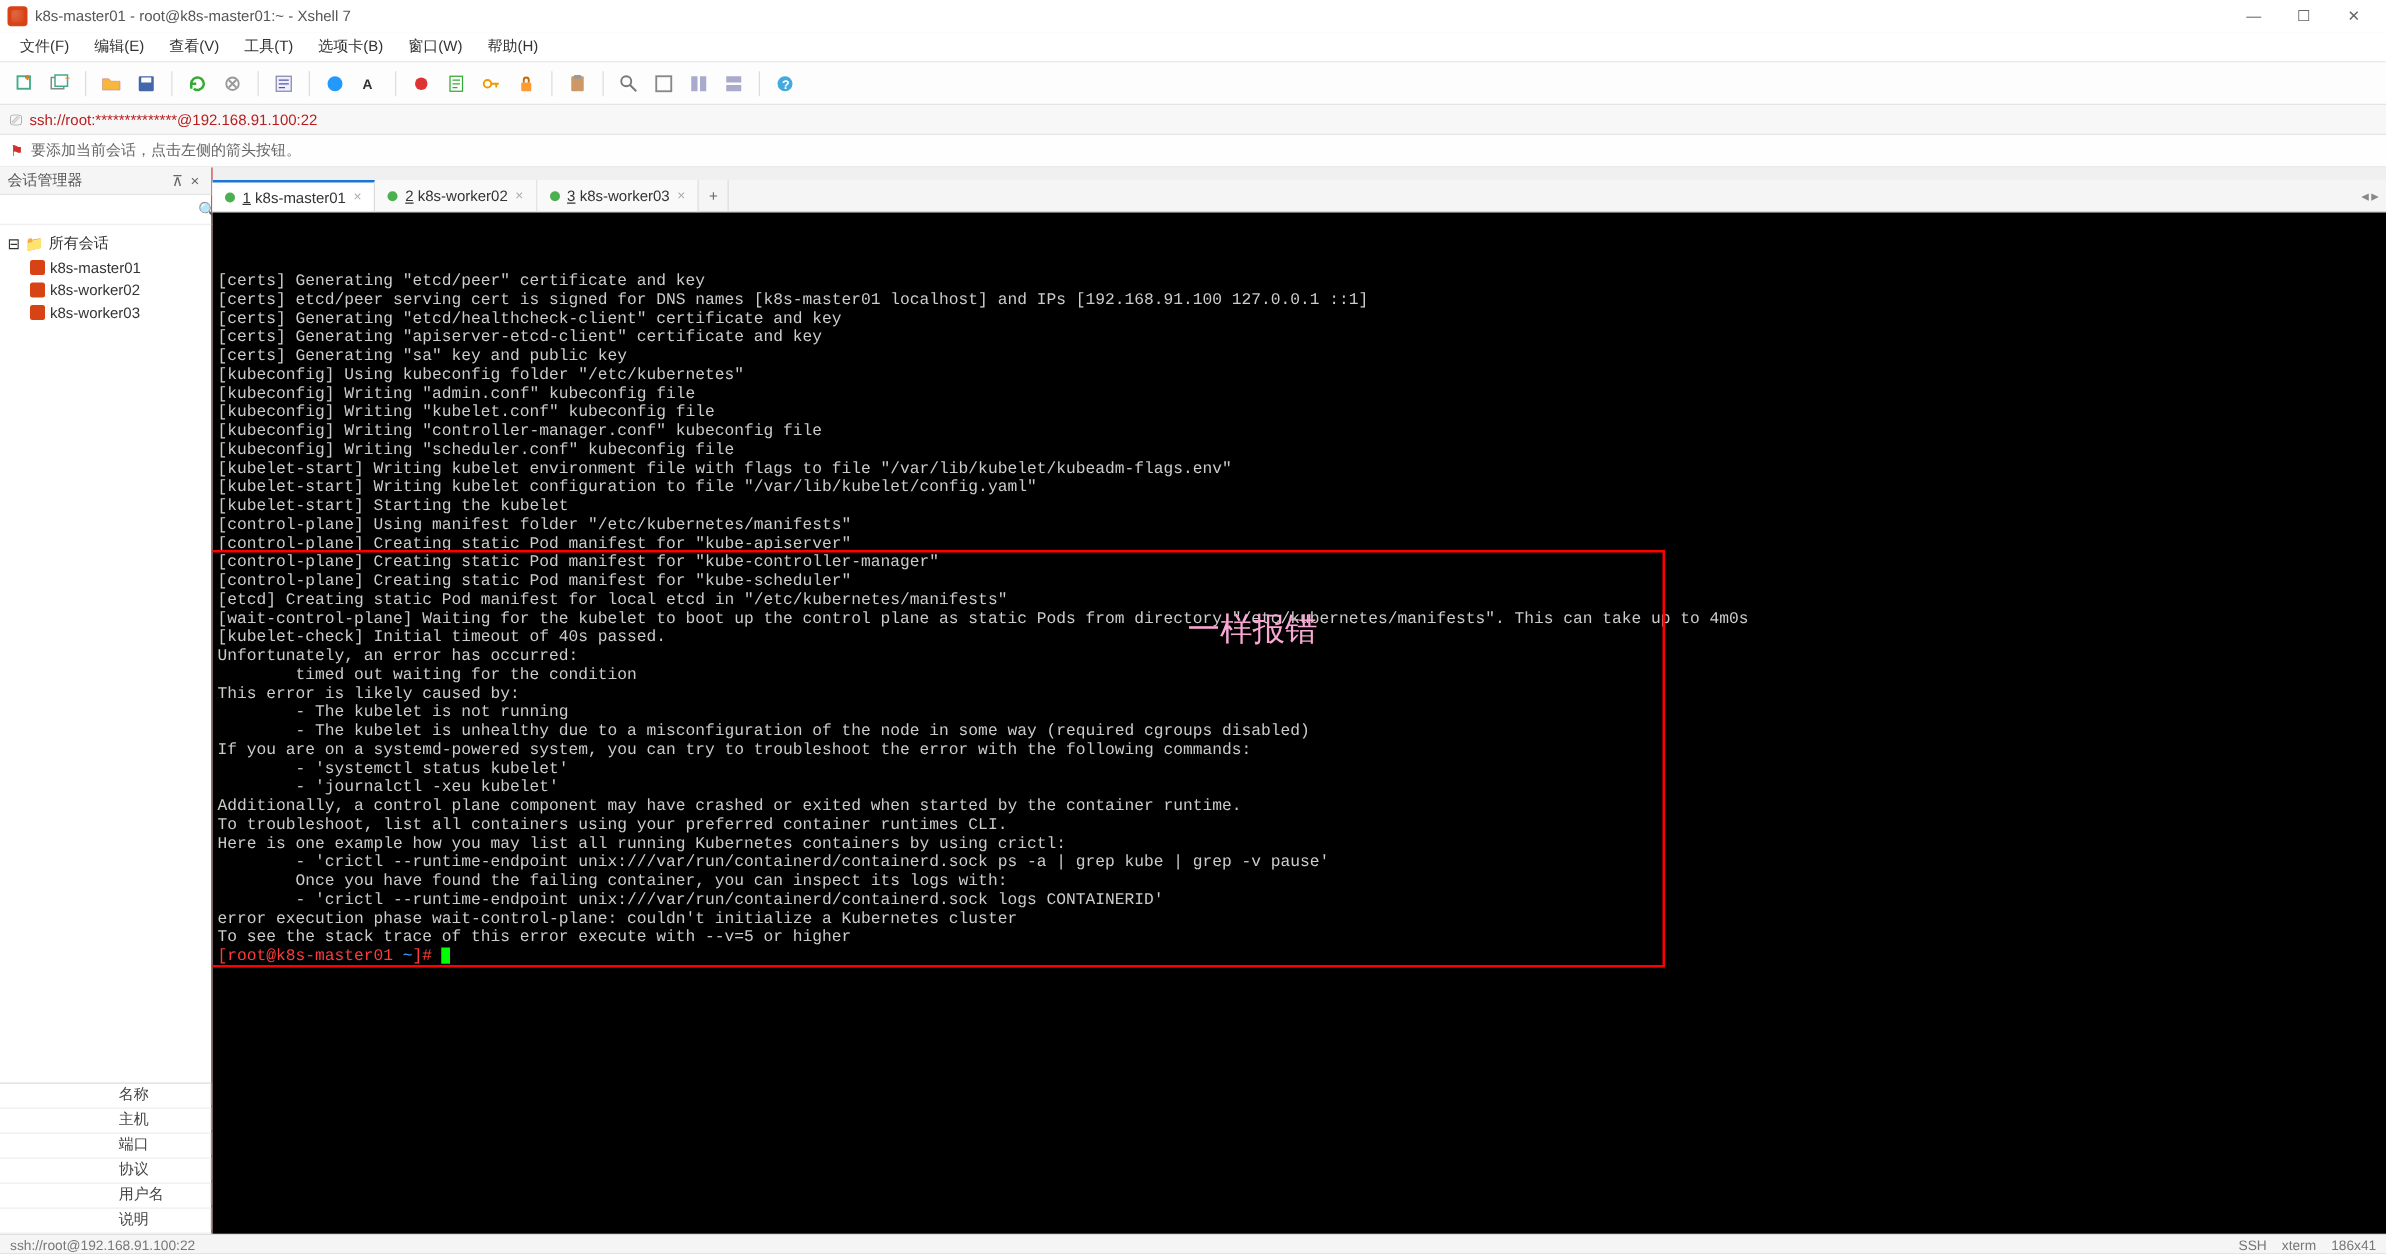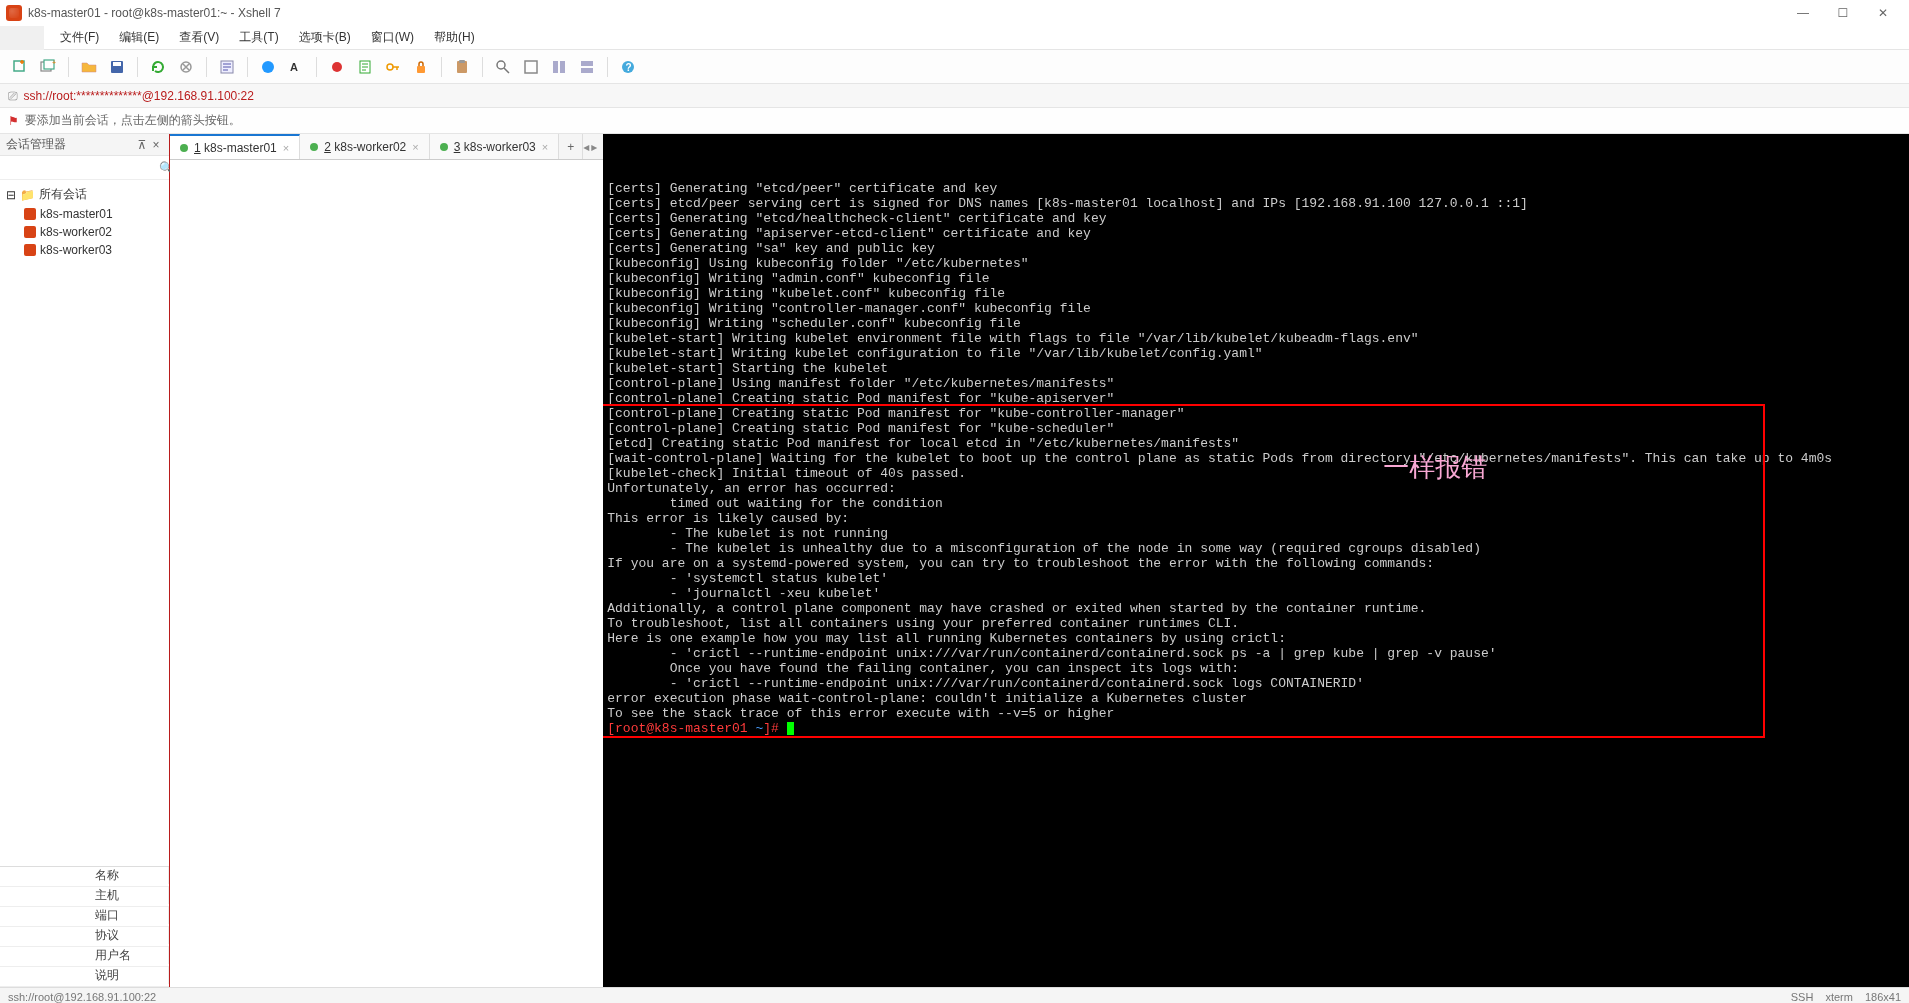--- a/index.html
+++ b/index.html
@@ -2,21 +2,21 @@
 <html><head>
 <meta charset="utf-8">
 <style>
 * { margin: 0; padding: 0; box-sizing: border-box; }
 body { font-family: "Microsoft YaHei", "Segoe UI", Tahoma, sans-serif; font-size: 12px; background: #f0f0f0; color: #333; overflow: hidden; width: 1909px; height: 1003px; }
 .titlebar { height: 26px; background: #fff; display: flex; align-items: center; padding: 13px 6px; }
 .titlebar .app-icon { width: 16px; height: 16px; background: #d84315; border-radius: 3px; margin-right: 6px; position: relative; }
 .titlebar .app-icon::after { content: ""; position: absolute; inset: 3px; background: radial-gradient(circle at 30% 30%, #fff3, transparent); border-radius: 2px; }
 .titlebar .title { flex: 1; color: #555; }
 .titlebar .win-btn { width: 40px; height: 22px; display: flex; align-items: center; justify-content: center; color: #666; cursor: default; }
-.menubar { height: 24px; background: #fff; display: flex; align-items: center; padding: 0 8px; gap: 4px; border-bottom: 1px solid #e5e5e5; margin-left: 44px; }
+.menubar { height: 24px; background: #fff; display: flex; align-items: center; padding: 0 8px; gap: 4px; border-bottom: 1px solid #e5e5e5; }
 .menubar .menu-item { padding: 2px 8px; color: #333; }
 .toolbar { height: 34px; background: #fdfdfd; display: flex; align-items: center; padding: 0 8px; gap: 4px; border-bottom: 1px solid #e5e5e5; }
 .tbtn { width: 24px; height: 24px; display: flex; align-items: center; justify-content: center; border-radius: 3px; }
 .tbtn svg { width: 16px; height: 16px; }
 .tsep { width: 1px; height: 20px; background: #ddd; margin: 0 4px; }
 .addrbar { height: 24px; background: #f7f7f7; display: flex; align-items: center; padding: 0 8px; gap: 6px; border-bottom: 1px solid #e5e5e5; }
 .addrbar .addr-icon { color: #888; }
 .addrbar .addr-text { color: #b91c1c; }
 .hintbar { height: 26px; background: #fefefe; display: flex; align-items: center; padding: 0 8px; gap: 6px; border-bottom: 1px solid #e5e5e5; }
 .flag-icon { color: #d32f2f; }
@@ -31,21 +31,21 @@
 .side-search .mag { color: #999; }
 .tree { flex: 1; padding: 4px 2px; overflow: auto; }
 .tree-root { display: flex; align-items: center; gap: 4px; padding: 2px 4px; }
 .tree-root .folder-icon { color: #f6b73c; }
 .tree-item { display: flex; align-items: center; gap: 4px; padding: 2px 4px 2px 22px; }
 .tree-item .host-icon { width: 12px; height: 12px; background: #d84315; border-radius: 2px; }
 .props { border-top: 1px solid #ddd; }
 .prow { display: flex; border-bottom: 1px solid #eee; height: 20px; align-items: flex-end; flex-direction: column; }
 .pkey { width: 80px; padding-left: 6px; color: #444; border-right: 1px solid #eee; }
 .pval { flex: 1; padding-left: 6px; color: #c2410c; overflow: hidden; text-overflow: ellipsis; white-space: nowrap; }
-.term-area { flex: 1; display: flex; flex-direction: row; background: #fff; min-width: 0; }
+.term-area { flex: 1; display: flex; flex-direction: column; background: #fff; min-width: 0; margin-top: 10px; }
 .tabbar { height: 26px; background: #f5f5f5; display: flex; align-items: stretch; border-bottom: 1px solid #ccc; position: relative; }
 .tab { display: flex; align-items: center; gap: 6px; padding: 0 10px; border-right: 1px solid #ddd; background: #f9f9f9; position: relative; }
 .tab.active { background: #fff; border-top: 2px solid #1976d2; }
 .tab .dot { width: 8px; height: 8px; border-radius: 50%; background: #4caf50; }
 .tab .tab-label .u { text-decoration: underline; }
 .tab .tab-x { color: #aaa; font-size: 11px; }
 .tab-add { width: 24px; display: flex; align-items: center; justify-content: center; color: #666; border-right: 1px solid #ddd; }
 .tab-nav { margin-left: auto; display: flex; align-items: center; gap: 2px; padding-right: 6px; color: #888; }
 .terminal { flex: 1; background: #000; color: #ccc; font-family: "Consolas", "Courier New", monospace; font-size: 13px; line-height: 15px; padding: 2px 4px; overflow: hidden; white-space: pre; position: relative; }
 .terminal .line { white-space: pre; }

